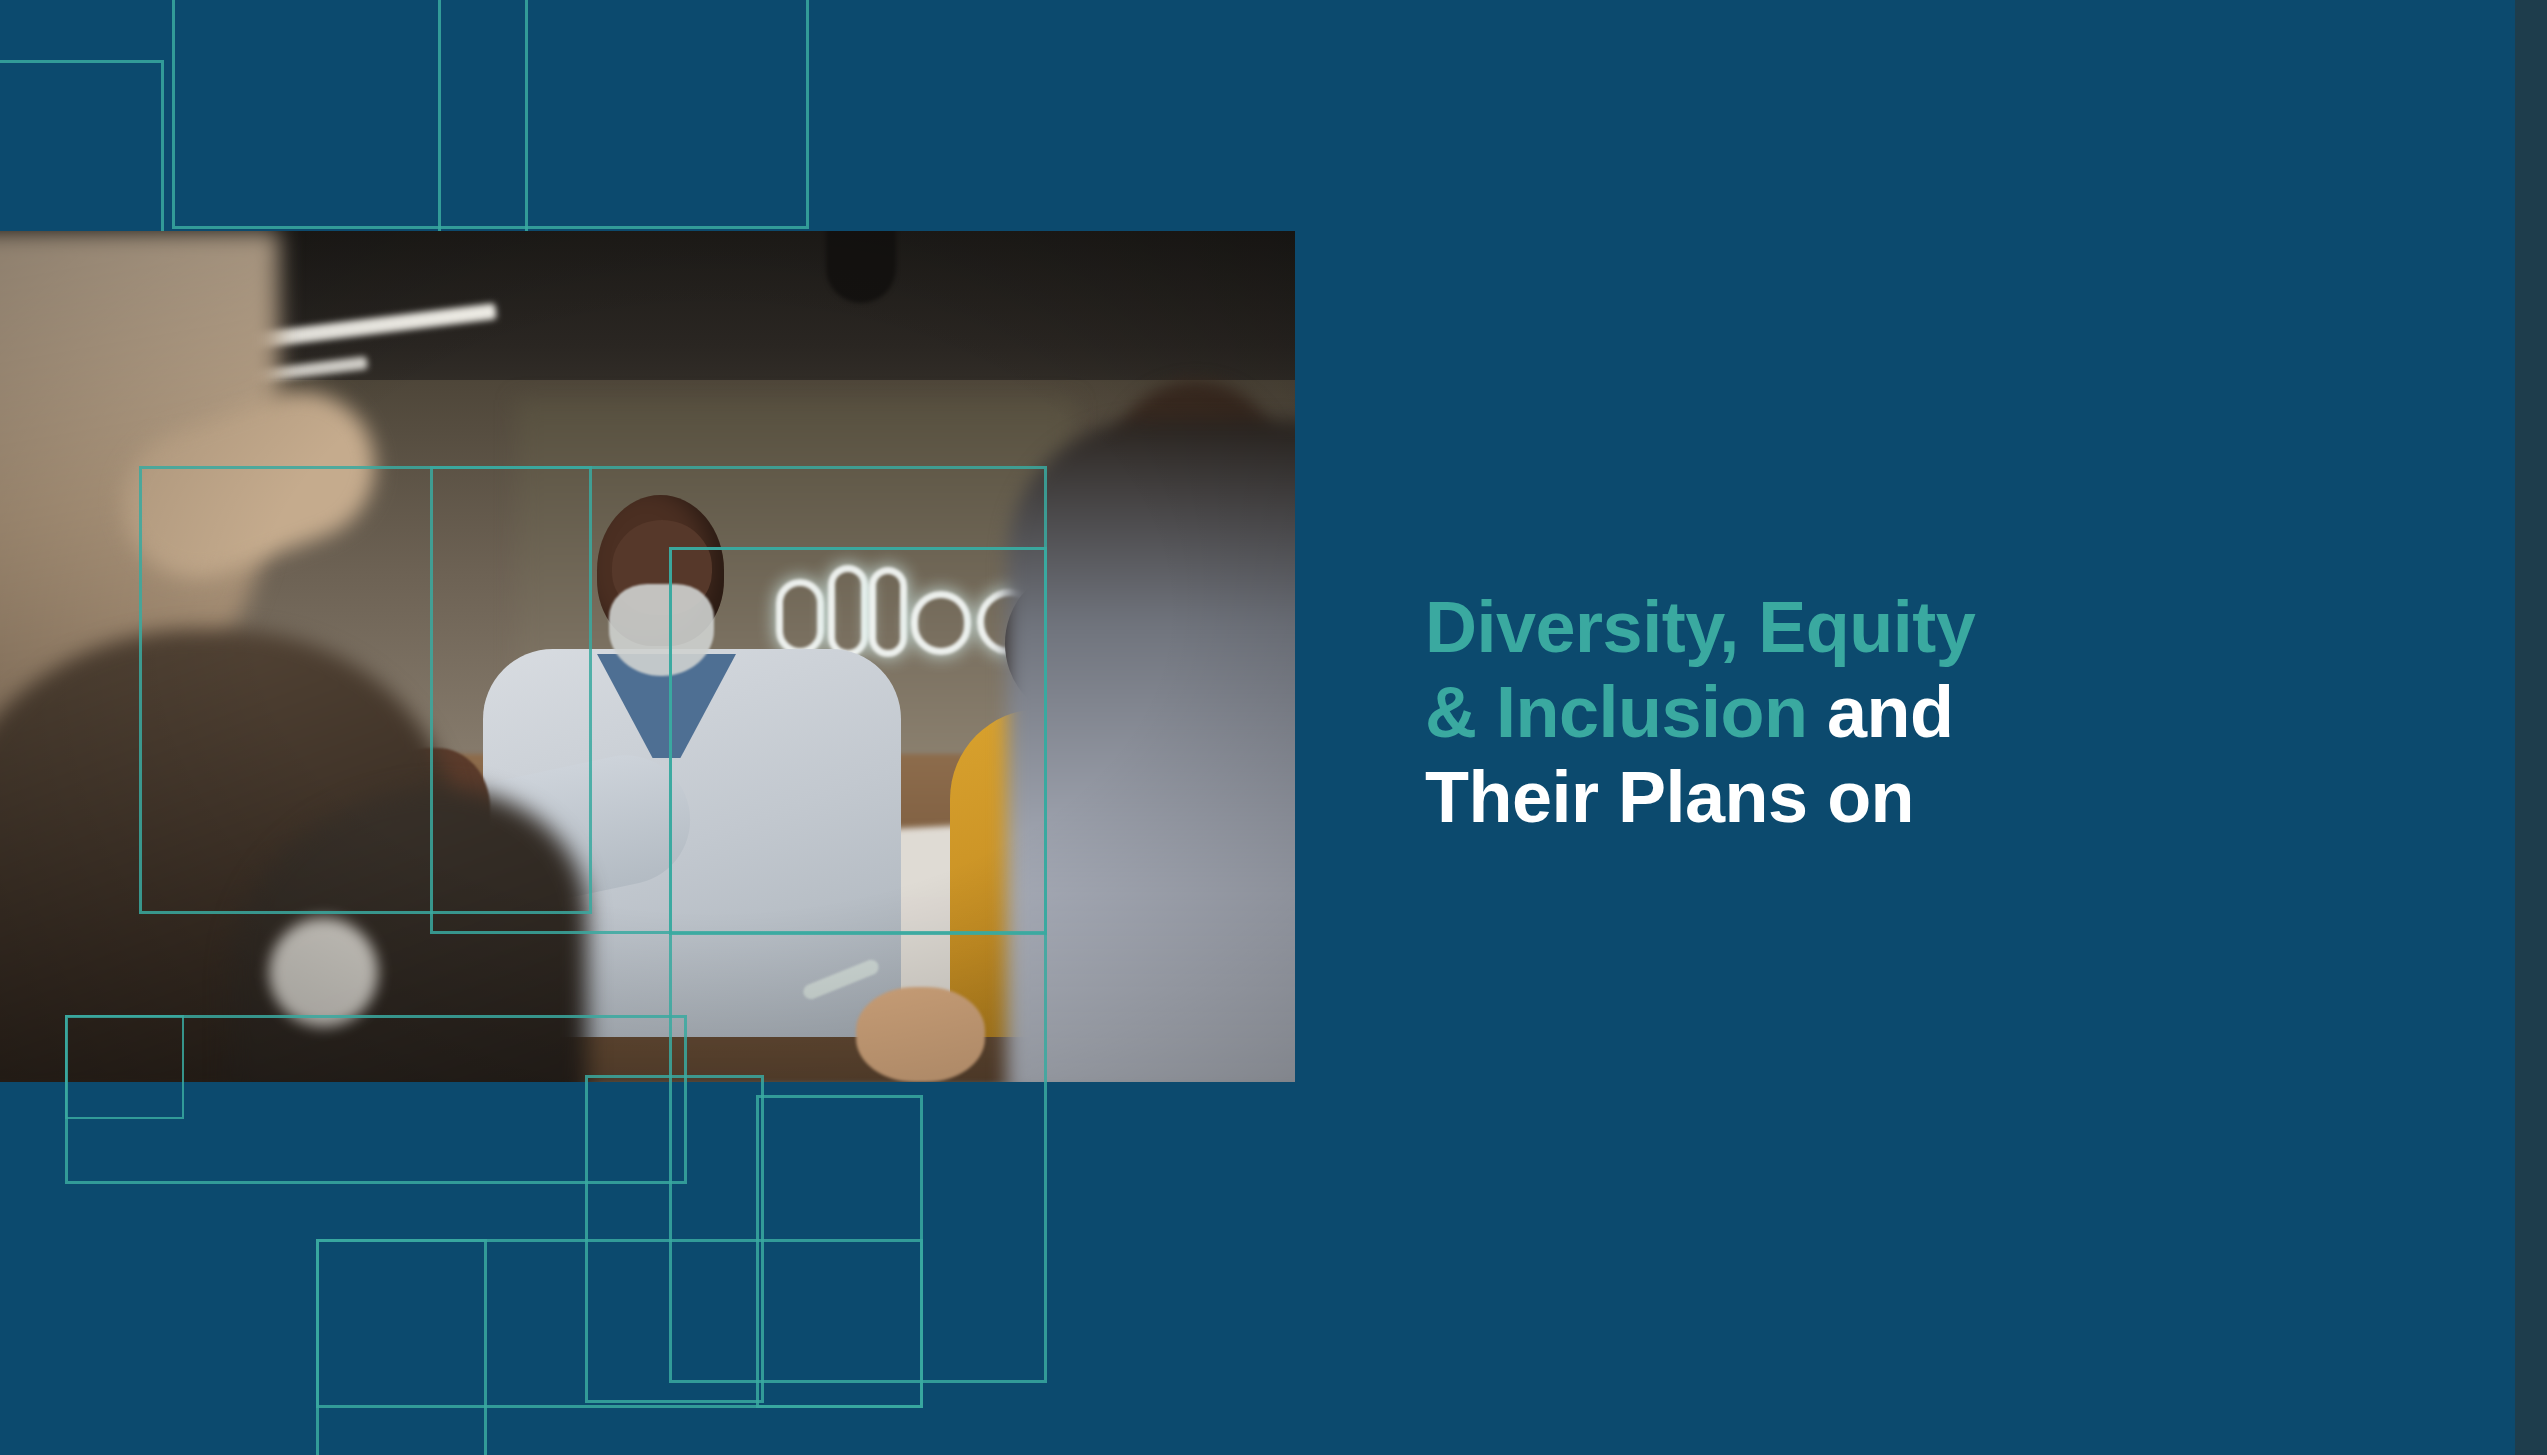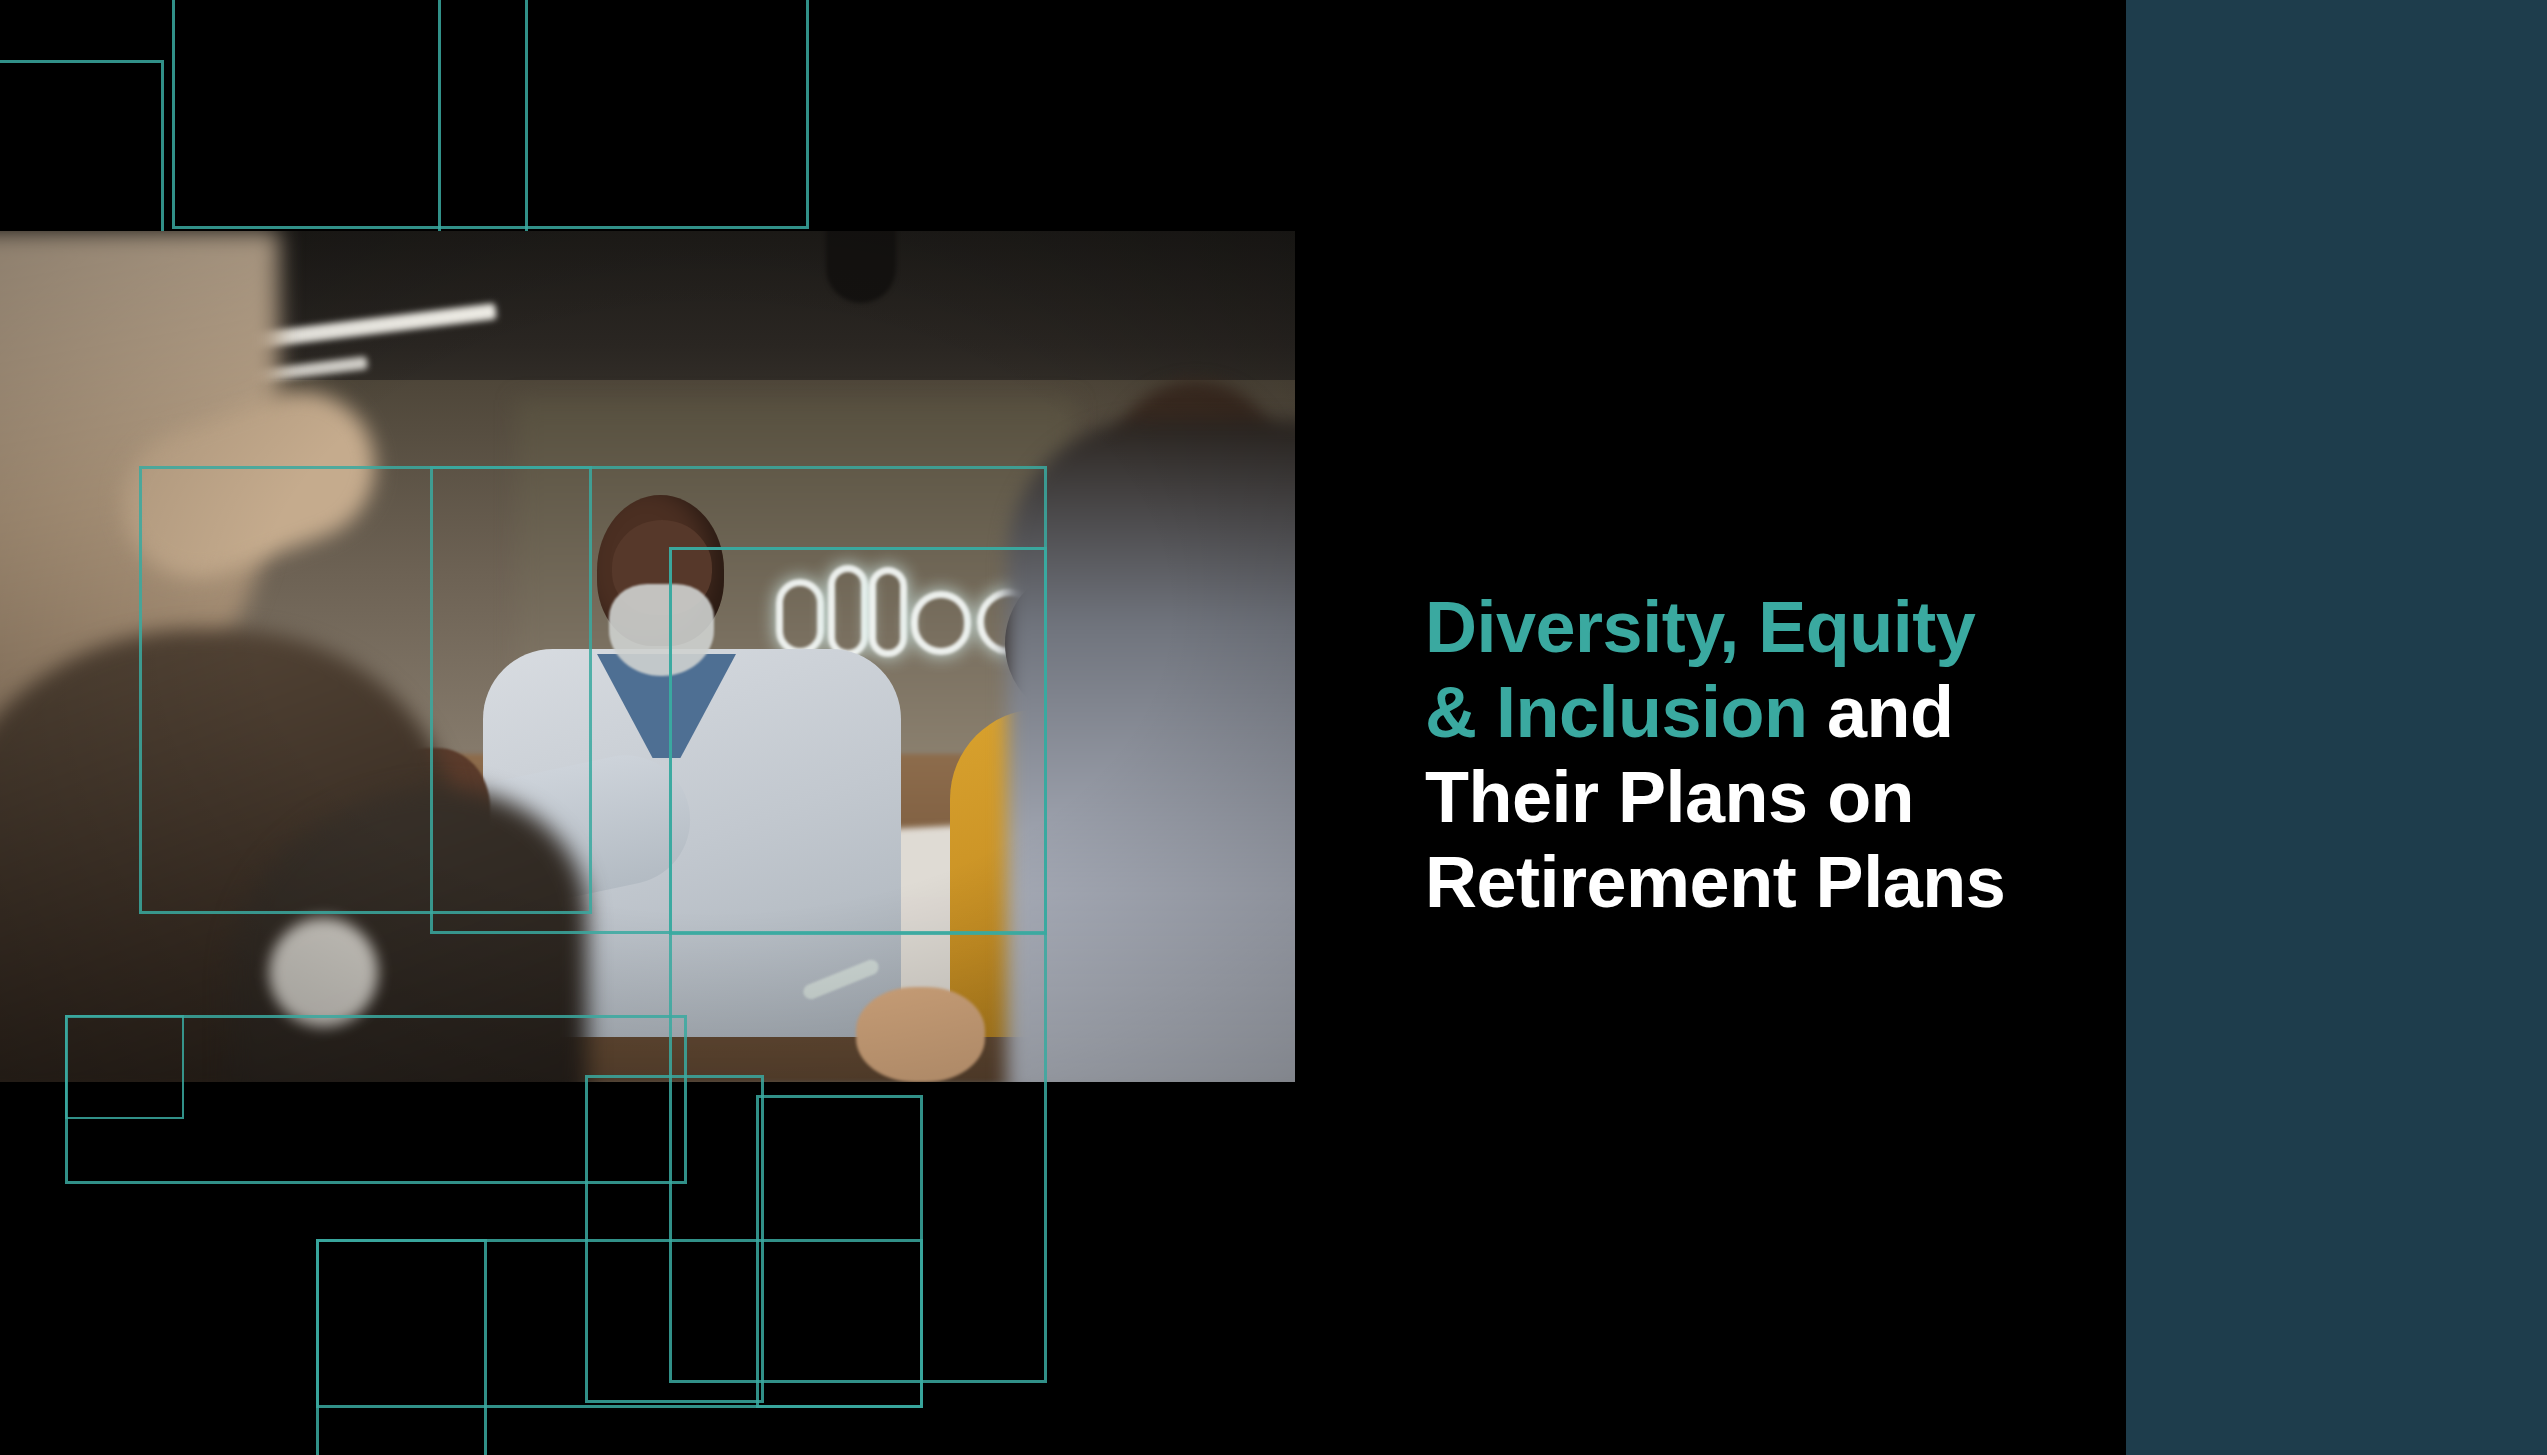--- a/index.html
+++ b/index.html
@@ -2,23 +2,23 @@
 <html><head>
 <meta charset="utf-8">
 <style>
   html, body {
     margin: 0;
     padding: 0;
     background: #1e3d4c;
   }
   .canvas {
     position: relative;
-    width: 2126px;
+    width: 2515px;
     height: 1456px;
-    background: #000000;
+    background: #0c4a6e;
     overflow: hidden;
     font-family: "Liberation Sans", sans-serif;
   }
 
   
   .sq {
     position: absolute;
     border: 3px solid #3aa9a0;
     box-sizing: border-box;
     opacity: 0.85;
@@ -354,17 +354,16 @@
   <div class="sq" style="left:65px; top:1015px; width:622px; height:169px;"></div>
   <div class="sq" style="left:585px; top:1075px; width:179px; height:328px;"></div>
   <div class="sq" style="left:316px; top:1239px; width:607px; height:169px;"></div>
   <div class="sq" style="left:756px; top:1095px; width:167px; height:313px;"></div>
   <div class="sq" style="left:316px; top:1239px; width:171px; height:259px;"></div>
 
   <h1 class="headline">
     <span class="accent">Diversity, Equity</span><br>
     <span class="accent">&amp; Inclusion</span><span> and</span><br>
     <span>Their Plans on</span><br>
-    <span>Retirement Plans</span>
   </h1>
 
 </div>
 
 
 </body></html>

